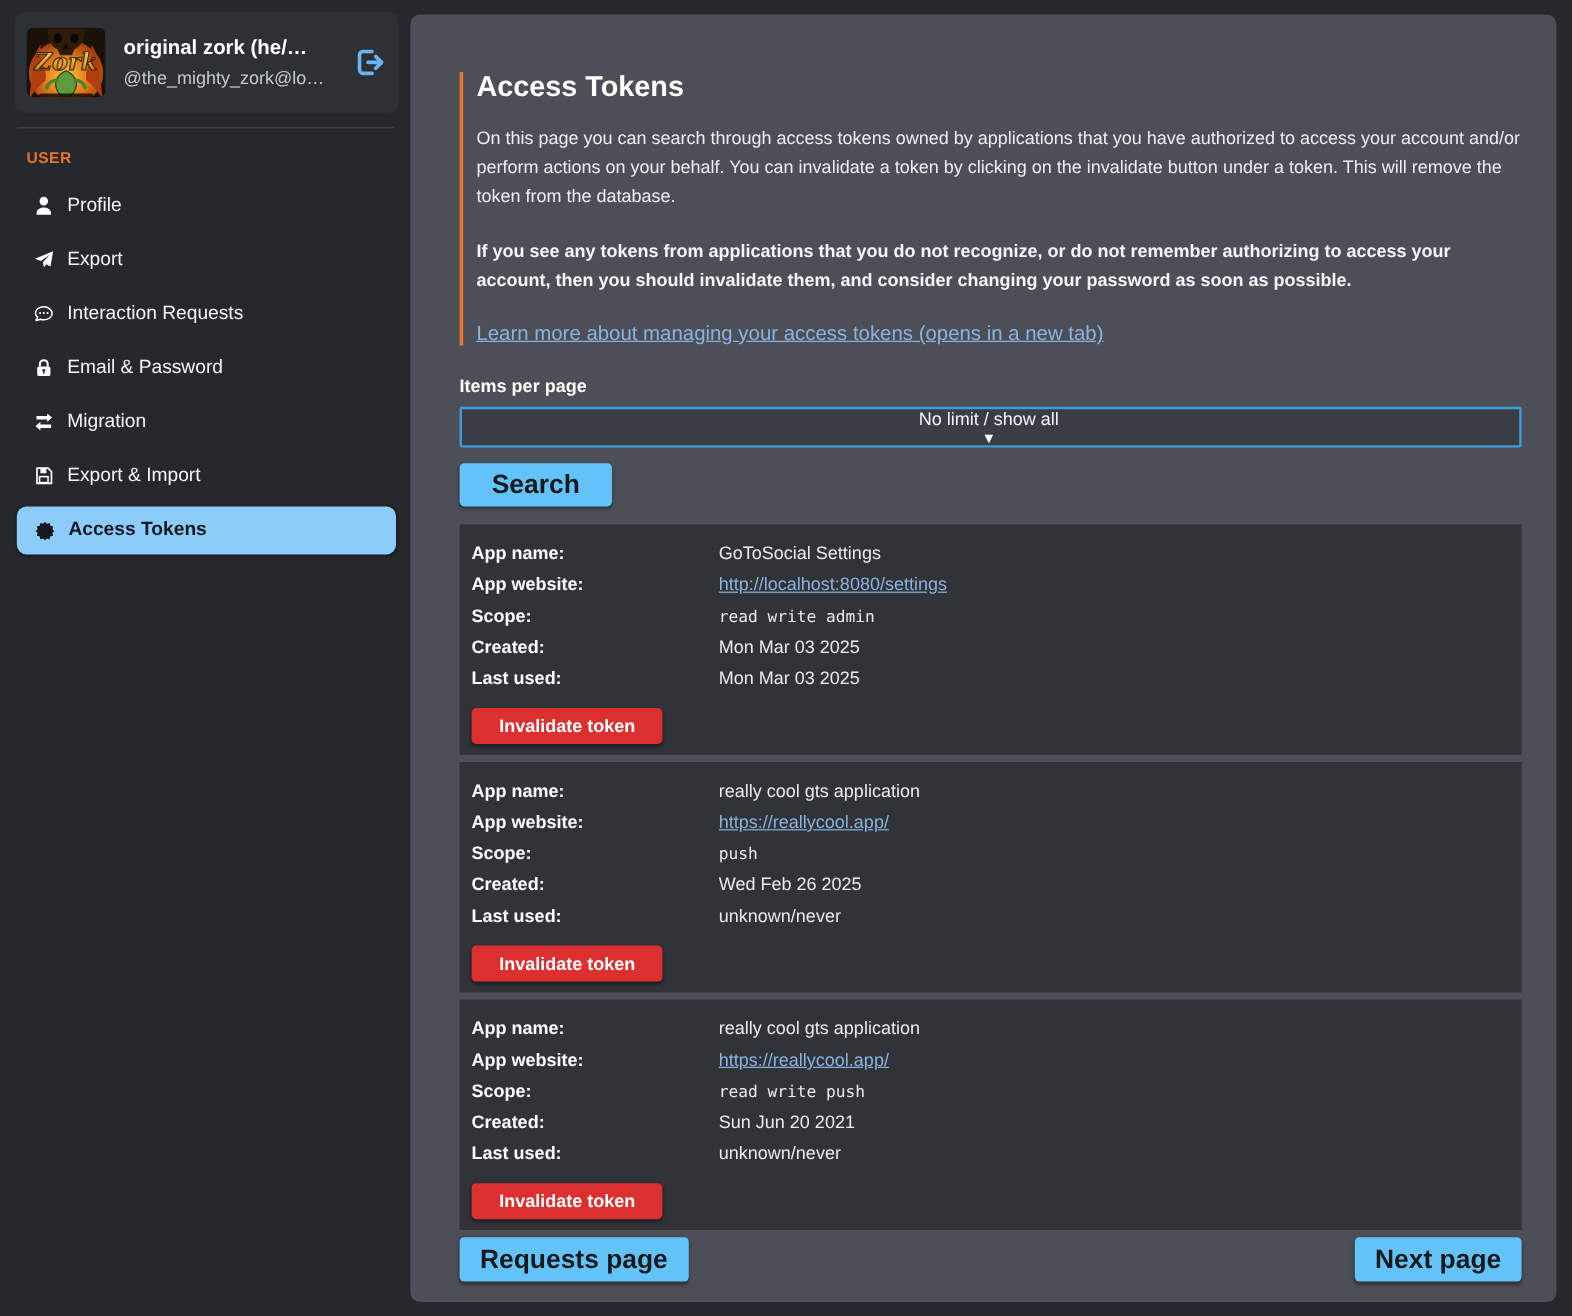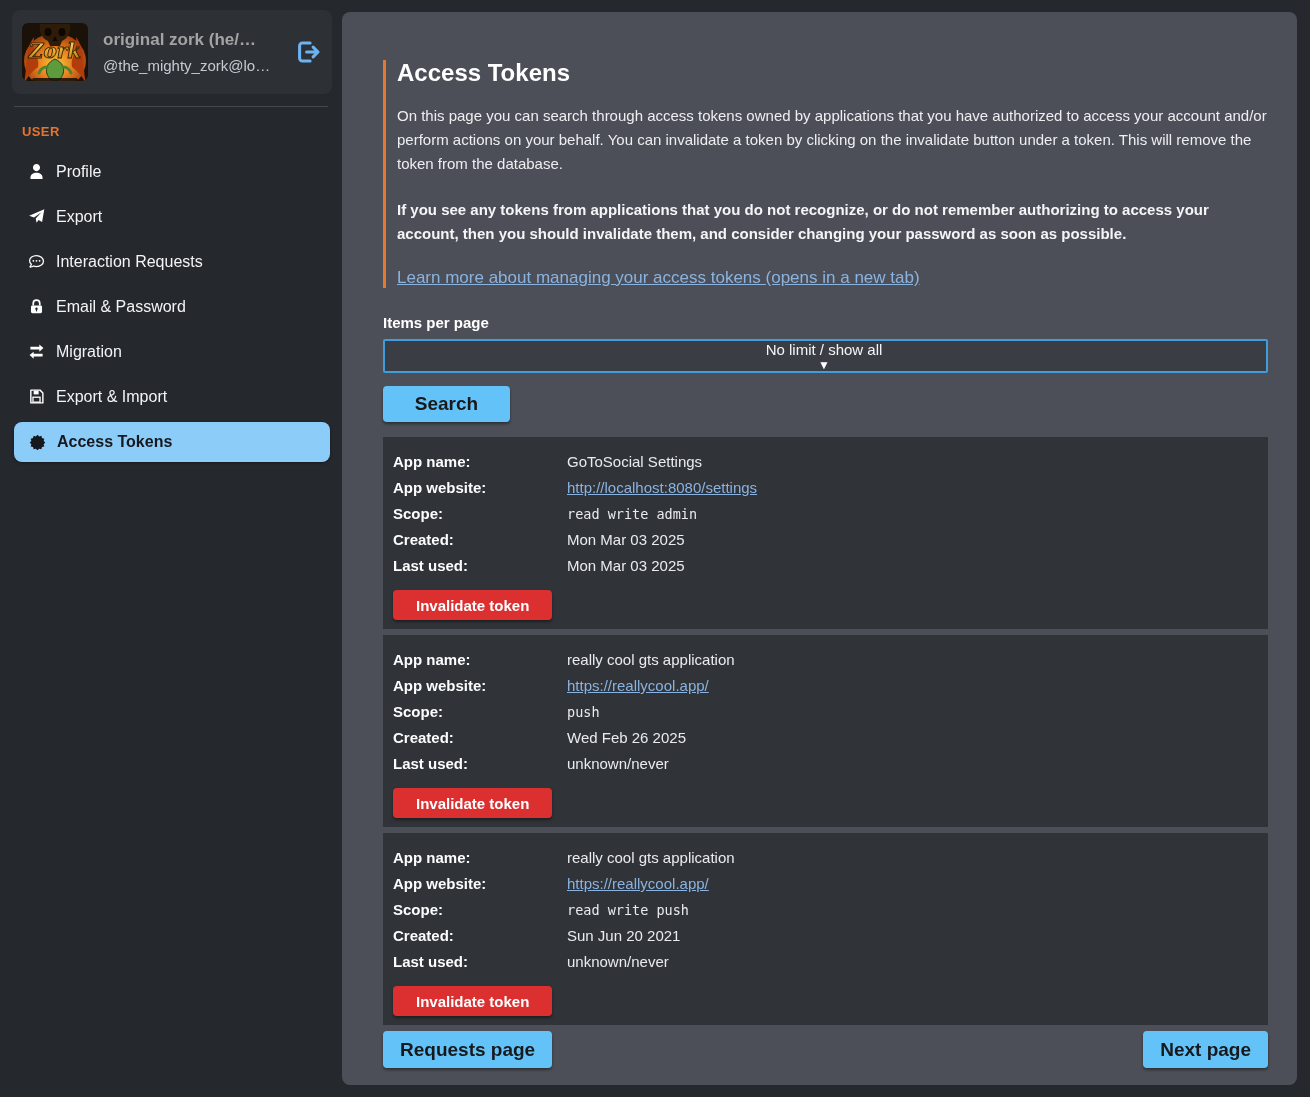--- a/index.html
+++ b/index.html
@@ -11,21 +11,21 @@
     color:#eceef1;
   }
   
   .sidebar { flex:0 0 342px; width:342px; padding-top:10px; box-sizing:border-box; }
   .user-card {
     margin:0 10px 0 12px; height:84px; background:#2d3136; border-radius:8px;
     display:flex; align-items:center; padding:9px 10px; box-sizing:border-box;
   }
   .avatar-wrap { width:66px; height:58px; flex:0 0 66px; border-radius:6px; overflow:hidden; }
   .user-info { margin-left:15px; flex:1; min-width:0; }
-  .display-name { font-size:17px; font-weight:bold; color:#a3a3a3; white-space:nowrap; overflow:hidden; }
+  .display-name { font-size:17px; font-weight:bold; color:#ffffff; white-space:nowrap; overflow:hidden; }
   .handle { font-size:15px; color:#c6cad1; margin-top:7px; white-space:nowrap; overflow:hidden; }
   .logout-btn { width:28px; height:28px; flex:0 0 28px; margin-left:2px; background:none; border:none; padding:0; cursor:pointer; }
   .sidebar-divider { border:none; border-top:1px solid #45484d; margin:12px 14px 0 14px; }
   .section-label { margin:17px 0 10px 22px; color:#e8742c; font-size:13px; font-weight:bold; letter-spacing:.4px; }
   .menu { list-style:none; margin:0; padding:0; }
   .menu-item {
     height:45px; display:flex; align-items:center; padding:0 12px 0 28px;
     color:#f3f4f6; font-size:16px; cursor:pointer;
   }
   .mi-icon { width:17px; height:17px; margin-right:11px; display:inline-flex; color:#ffffff; --hole:#25282d; flex:0 0 17px; }
@@ -50,25 +50,25 @@
   .select {
     width:100%; height:34px; background:#3a3e44; border:2px solid #3f9ddc; border-radius:2px;
     color:#f3f5f7; font-size:15px; display:flex; align-items:center; justify-content:space-between;
     padding:0 12px 0 9px; box-sizing:border-box; cursor:pointer; margin-bottom:13px;flex-direction:column;
   }
   .select-arrow { font-size:12px; color:#ffffff; }
   .btn {
     border:none; border-radius:4px; font-weight:bold; cursor:pointer;
     box-shadow:0 2px 3px rgba(0,0,0,.4); font-family:inherit;
   }
-  .btn-blue { background:#63c3f9; color:#17191c; font-size:19px; }
+  .btn-blue { background:#63c3f9; color:#17191c; font-size:22px; }
   .search-btn { width:127px; height:36px; margin-bottom:15px; }
   .token-list { display:flex; flex-direction:column; gap:6px; }
   .token { background:#303338; padding:12px 10px 9px 10px; }
-  .trow { display:flex; font-size:15px; line-height:26px; }
+  .trow { display:flex; font-size:15px; line-height:26px;gap:32px; }
   .trow-label { flex:0 0 174px; font-weight:bold; color:#fcfdfe; }
   .trow-value { color:#e9ebee; white-space:nowrap; }
   .mono { font-family:"DejaVu Sans Mono",monospace; font-size:13.5px; }
   .tlink { color:#8ab3e0; text-decoration:underline; cursor:pointer; }
   .invalidate-btn { margin-top:11px; height:30px; padding:0 23px; background:#dc2f2f; color:#ffffff; font-size:15px; }
   .pagination { display:flex; justify-content:space-between; margin-top:6px; }
   .page-btn { height:37px; padding:0 17px; }
   .svg-defs { position:absolute; width:0; height:0; overflow:hidden; }
 </style>
 </head>

